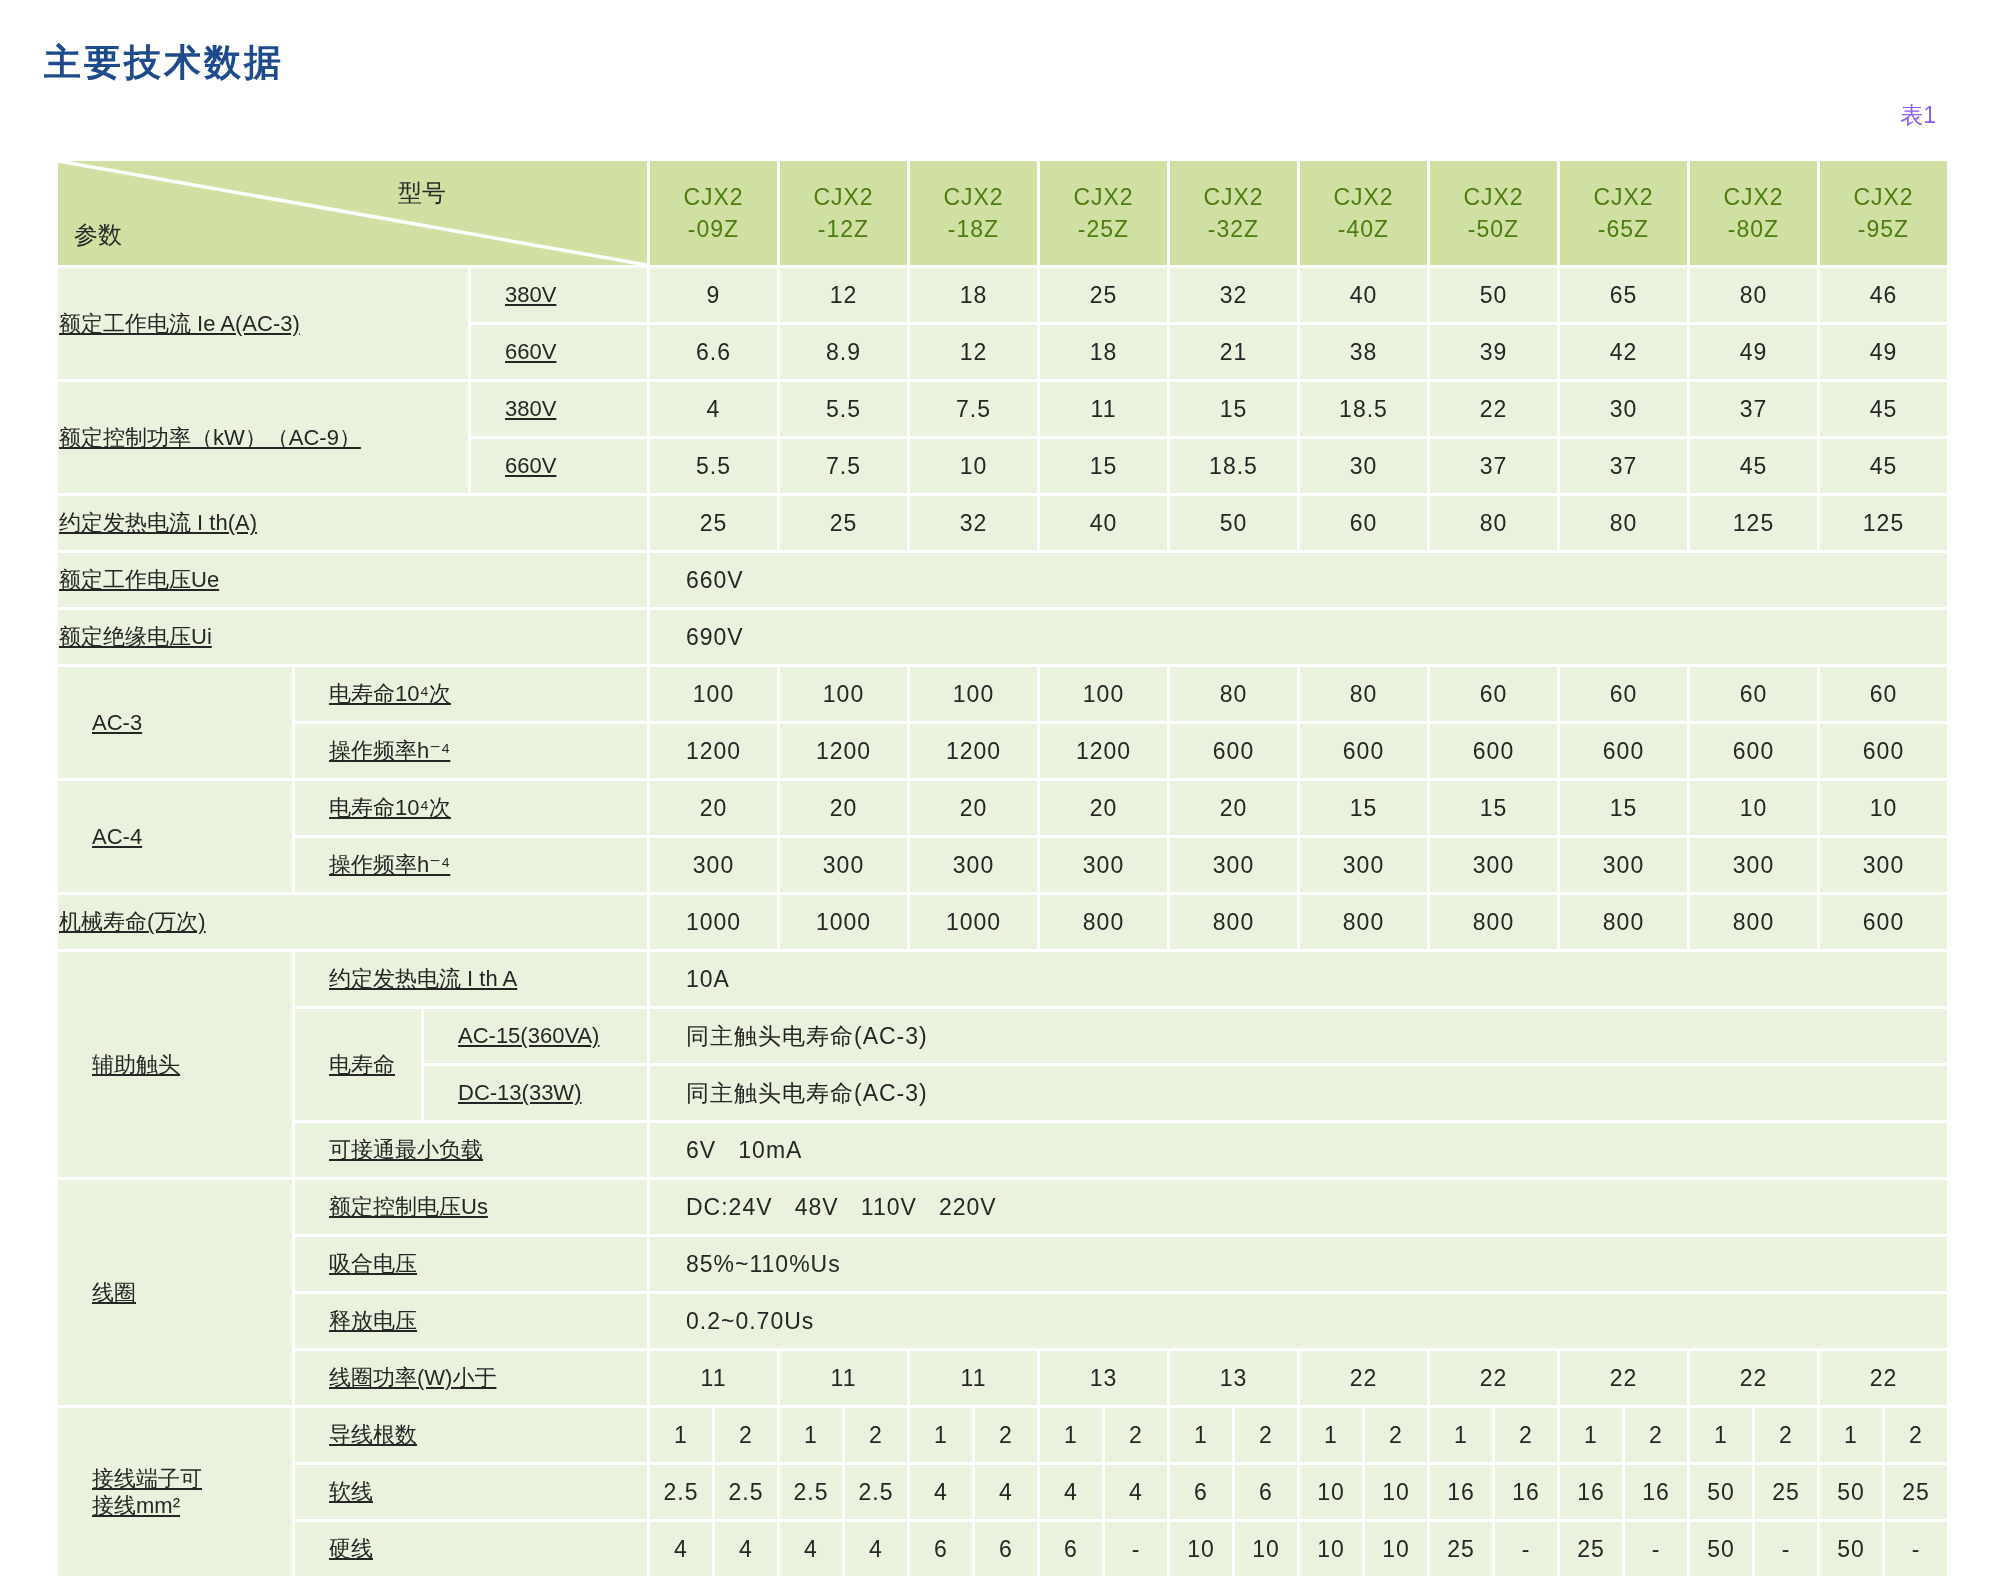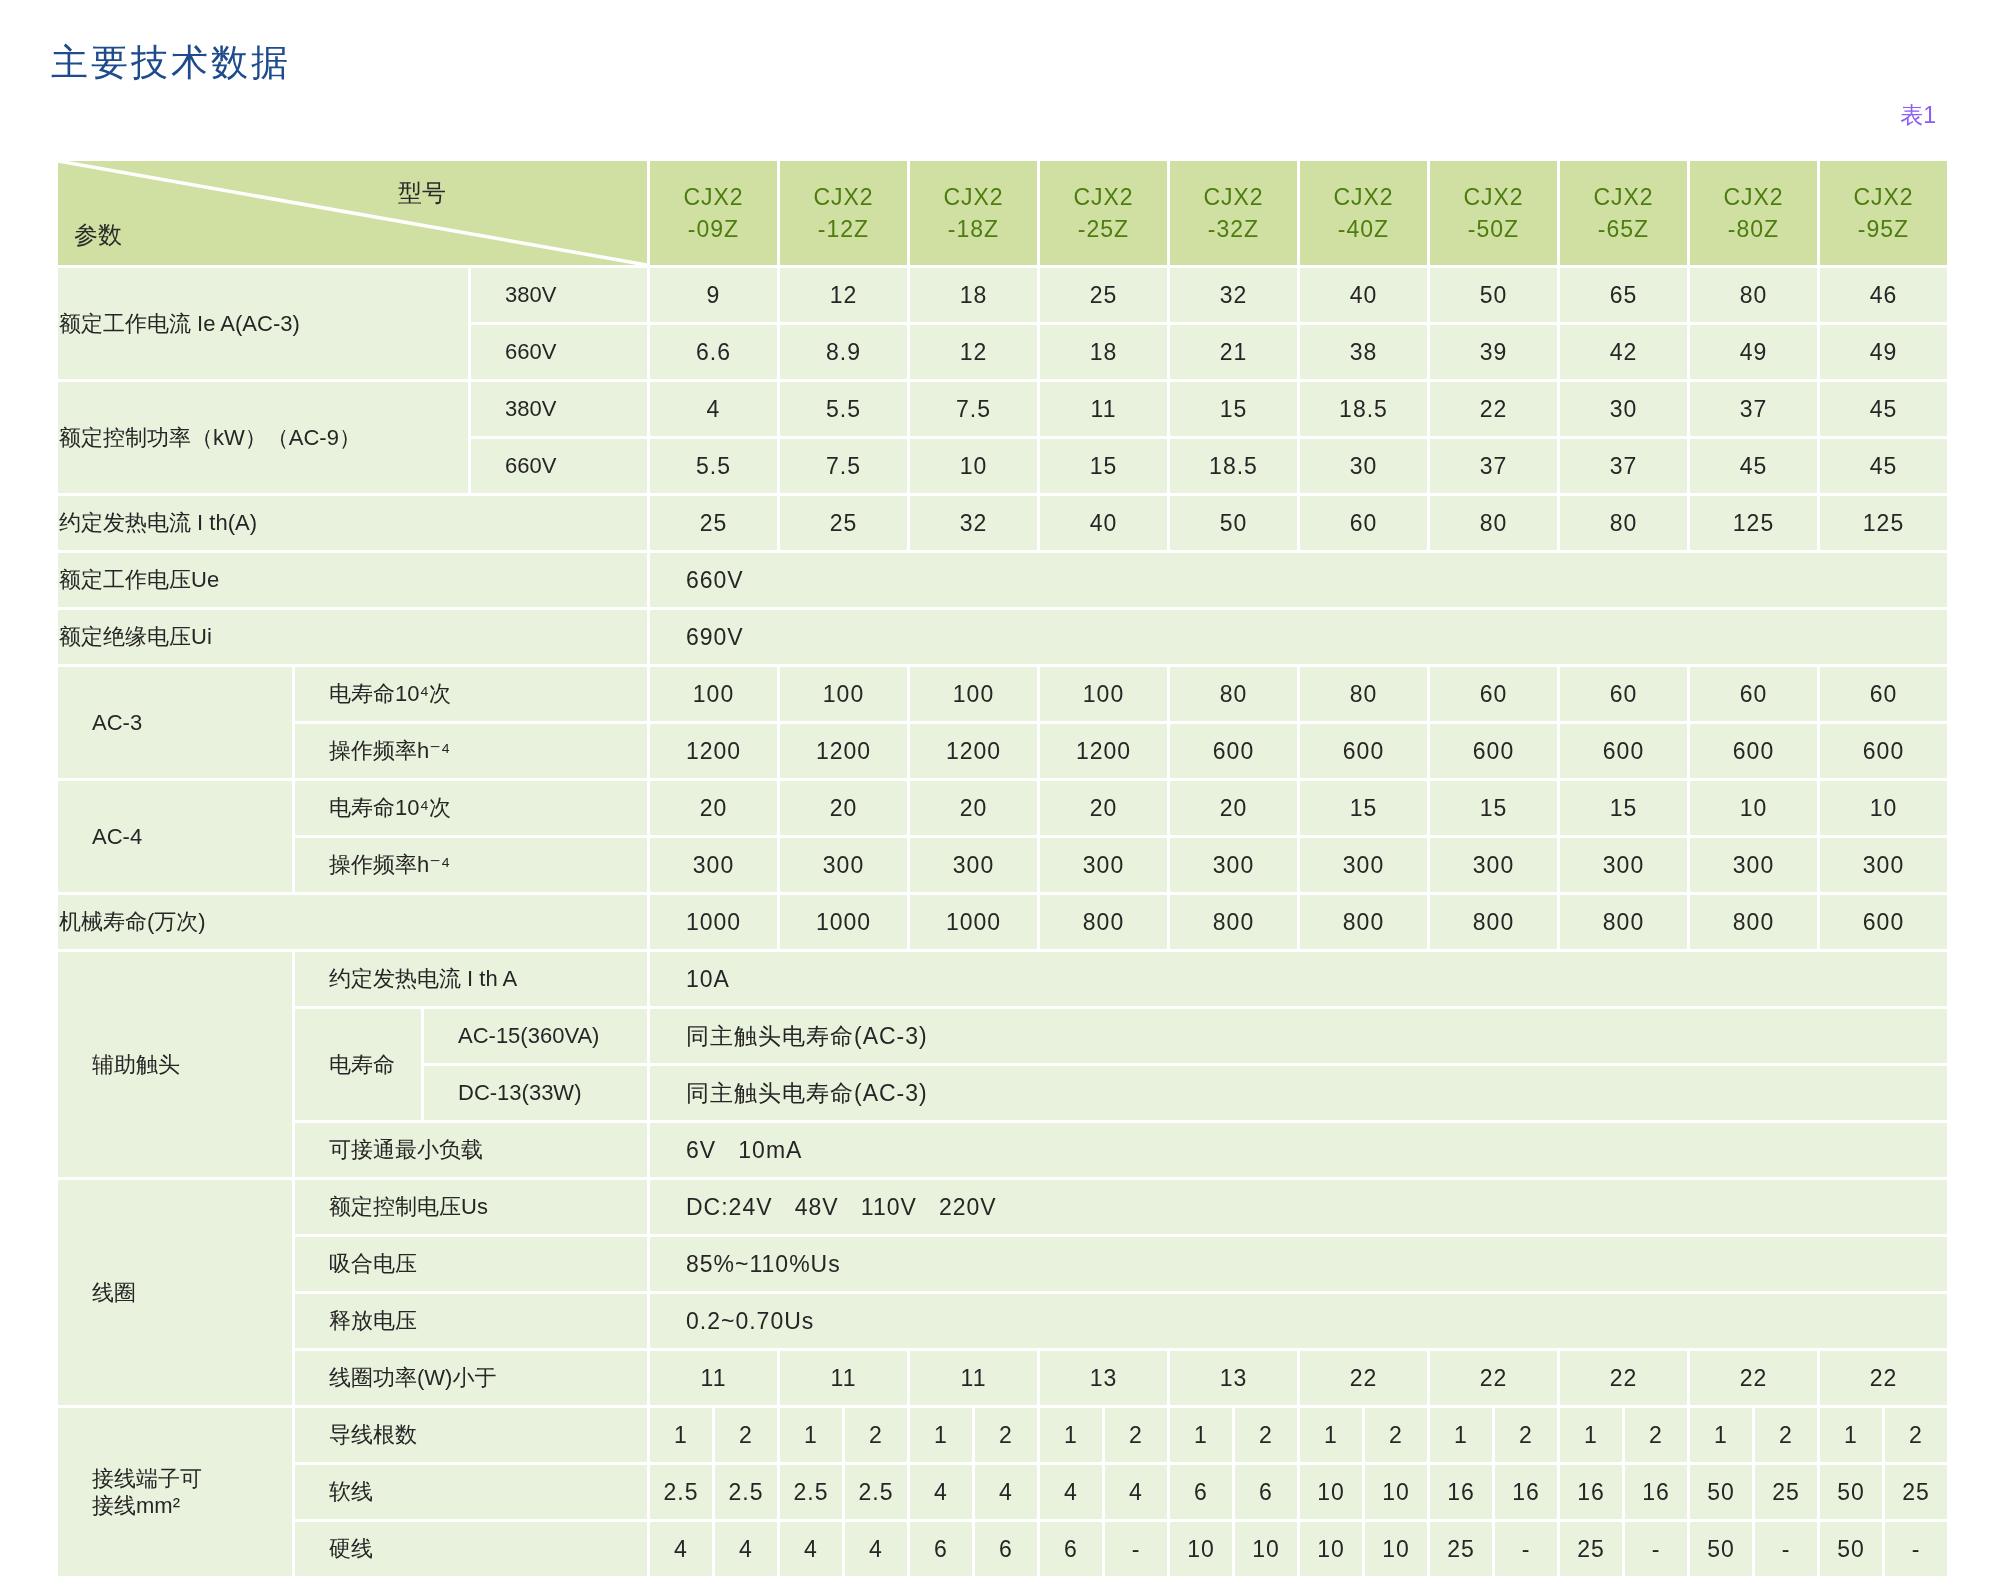--- a/index.html
+++ b/index.html
@@ -2,22 +2,22 @@
 <html><head>
 <meta charset="utf-8">
 <style>
   html,body{margin:0;padding:0;}
   body{
     width:2000px;height:1592px;position:relative;background:#ffffff;
     font-family:"Liberation Sans","DejaVu Sans",sans-serif;color:#262626;
     overflow:hidden;
   }
   .page-title{
-    position:absolute;left:51px;top:38px;
-    font-size:37px;font-weight:400;letter-spacing:3px;color:#1d4b8b;
+    position:absolute;left:44px;top:38px;
+    font-size:37px;font-weight:700;letter-spacing:3px;color:#1d4b8b;
   }
   .table-tag{
     position:absolute;right:64px;top:100px;
     font-size:23px;color:#8b5cf6;
   }
   table.spec{
     position:absolute;left:55px;top:158px;
     border-collapse:separate;border-spacing:3px;table-layout:fixed;
   }
   td{vertical-align:middle;box-sizing:border-box;}
@@ -27,21 +27,21 @@
     background:#cfe0a2;text-align:center;white-space:pre-line;
     font-size:23px;line-height:1.4;letter-spacing:1px;color:#4d7c0f;
   }
   td.corner{
     background:#cfe0a2;position:relative;padding:12px;
   }
   td.corner svg{position:absolute;left:0;top:0;width:100%;height:100%;display:block;}
   td.corner .c-model{position:absolute;left:340px;top:16px;font-size:24px;color:#2a2a2a;}
   td.corner .c-param{position:absolute;left:16px;bottom:14px;font-size:24px;color:#2a2a2a;}
   tbody td{background:#e9f2dc;font-size:23px;}
-  td.lab{text-align:left;white-space:pre;line-height:1.25;}
+  td.lab{text-align:left;white-space:pre;line-height:1.25;text-decoration:underline;}
   td.lab.top{font-size:22px;}
   td.lab.sub{padding-left:34px;font-size:22px;}
   td.val{text-align:center;letter-spacing:1px;}
   td.val.left{text-align:left;padding-left:36px;white-space:pre;letter-spacing:1px;}
 </style>
 </head>
 <body>
 
 <div class="page-title">主要技术数据</div>
 <div class="table-tag">表1</div>

